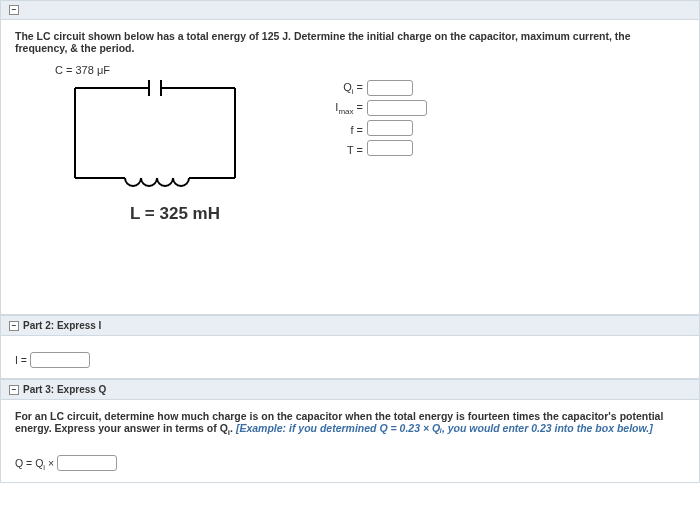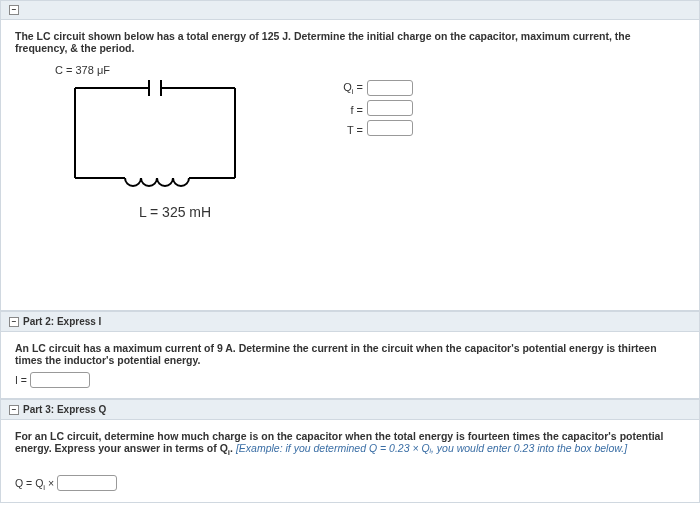--- a/index.html
+++ b/index.html
@@ -44,21 +44,21 @@
   .p1-flex {
     display: flex;
     gap: 40px;
     margin-top: 10px;
   }
   .circuit {
     width: 240px;
     margin-left: 40px;
   }
   .cap-label { text-align: left; font-weight: normal; font-size: 11px; margin-bottom: 2px; }
-  .ind-label { text-align: center; font-weight: normal; font-size: 14px; margin-top: 4px; }
+  .ind-label { text-align: center; font-weight: bold; font-size: 17px; margin-top: 4px; }
   .inputs-col {
     margin-top: 16px;
   }
   .input-row {
     display: flex;
     align-items: flex-end;
     margin-bottom: 4px;
     font-weight: normal;
     font-size: 11px;
   }
@@ -80,21 +80,21 @@
     border: 1px solid #999;
     border-radius: 3px;
     height: 16px;
     width: 60px;
     padding: 0 3px;
     font-size: 10px;
   }
   .example {
     color: #3a6ea5;
     font-style: italic;
-    font-weight: normal;
+    font-weight: bold;
   }
   .sub { vertical-align: sub; font-size: 8px; }
 </style>
 </head>
 <body>
 
 <div class="part-header">
   <span class="collapse-icon">−</span>
 </div>
 <div class="part-body part1-body">
@@ -119,37 +119,40 @@
         </g>
       </svg>
       <div class="ind-label">L = 325 mH</div>
     </div>
     <div class="inputs-col">
       <div class="input-row">
         <span class="lbl"><span>Q</span><span class="sub">i</span><span> =</span></span>
         <input type="text" style="">
       </div>
       <div class="input-row">
+        <span class="lbl"><span>I</span><span class="sub">max</span><span> =</span></span>
+        <input type="text" class="wide" style="">
+      </div>
+      <div class="input-row">
         <span class="lbl">f =</span>
         <input type="text" style="">
       </div>
       <div class="input-row">
         <span class="lbl">T =</span>
         <input type="text" style="">
       </div>
     </div>
   </div>
 </div>
 
 <div class="part-header">
   <span class="collapse-icon">−</span>
   <span>Part 2: Express I</span>
 </div>
 <div class="part-body">
-  <div>An LC circuit has a maximum current of 9 A. Determine the current in the circuit when the capacitor's potential energy is thirteen times the inductor's potential energy.</div>
   <div style="margin-top:6px; font-weight:normal;">
     <span>I =</span>
     <input type="text" class="p2-input" style="">
   </div>
 </div>
 
 <div class="part-header">
   <span class="collapse-icon">−</span>
   <span>Part 3: Express Q</span>
 </div>

